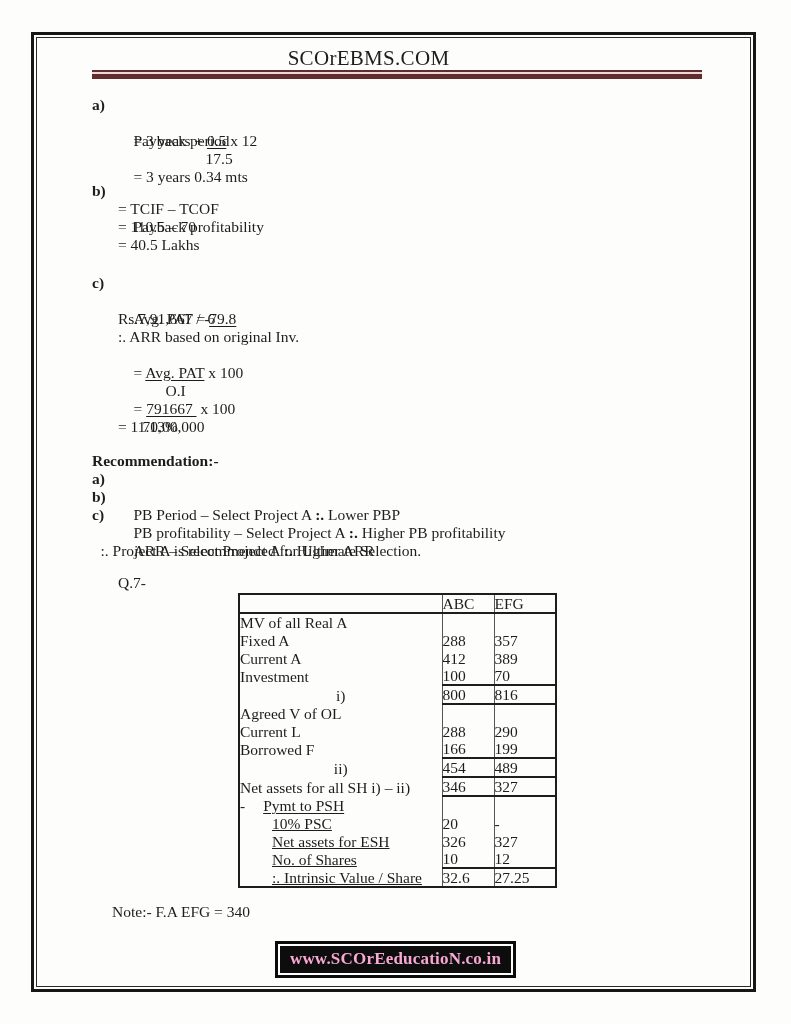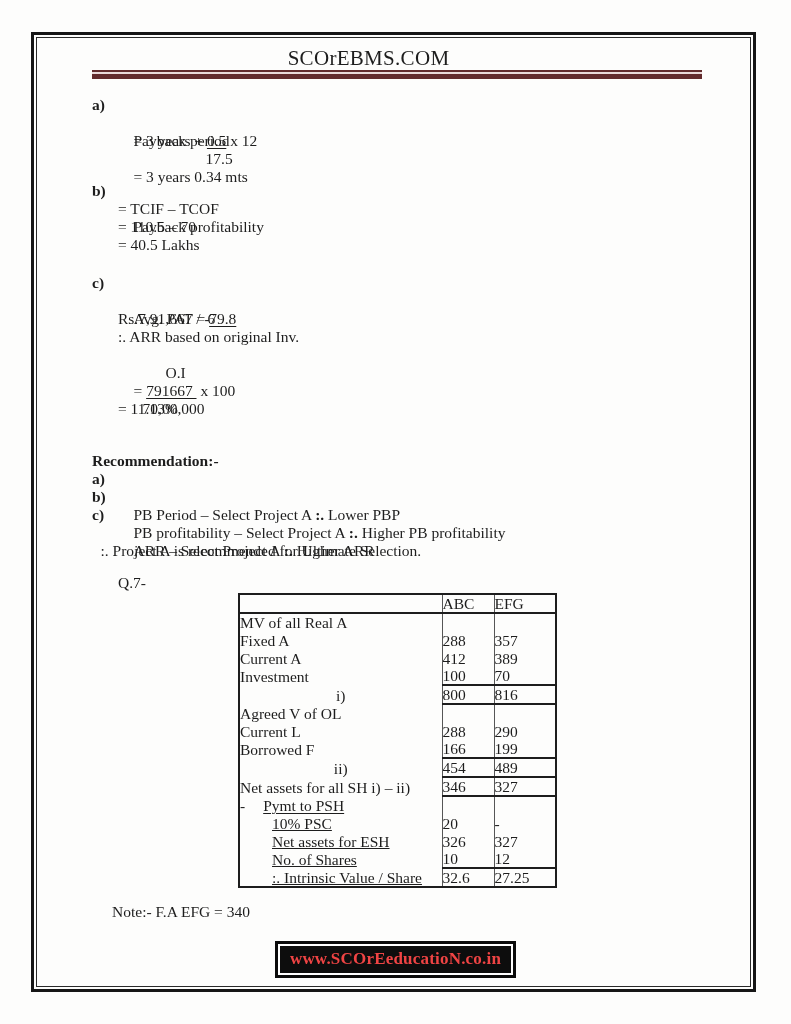--- a/index.html
+++ b/index.html
@@ -69,21 +69,21 @@
   .dash-gap { display:inline-block; width:18px; }
 
   .note-line { position:absolute; left:112px; top:903px; font-size:15.5px; white-space:pre; }
 
   .footer-wrap { position:absolute; left:0; top:941px; width:791px; text-align:center; }
   .footer-box {
     display:inline-block; background:#fff;
     border:3px solid #0b0b0b; padding:2px;
   }
   .footer-box-inner {
-    background:#0d0d0d; color:#ef4444;
+    background:#0d0d0d; color:#f9a8d4;
     font-weight:bold; font-size:17px;
     padding:3px 10px 4px; letter-spacing:0.2px; white-space:pre;
   }
 </style>
 </head>
 <body>
 
 <div class="page-frame"></div>
 
 <div class="site-title">SCOrEBMS.COM</div>
@@ -123,20 +123,23 @@
 <div class="sec" style="top:274px">
   <div class="line">
     <span class="marker">c)</span>
     <span class="ind">Avg. PAT = </span><span class="u">79.8</span>
   </div>
   <div class="line">
     <span class="off100">6</span>
   </div>
   <div class="line"><span class="ind">Rs.7,91,667 / -</span></div>
   <div class="line"><span class="ind">:. ARR based on original Inv.</span></div>
+  <div class="line">
+    <span class="ind">= </span><span class="u">Avg. PAT</span><span> x 100</span>
+  </div>
   <div class="line">
     <span class="off58">O.I</span>
   </div>
   <div class="line">
     <span class="ind">= </span><span class="u">791667 </span><span> x 100</span>
   </div>
   <div class="line">
     <span class="off35">70,00,000</span>
   </div>
   <div class="line"><span class="ind">= 11.13%</span></div>

